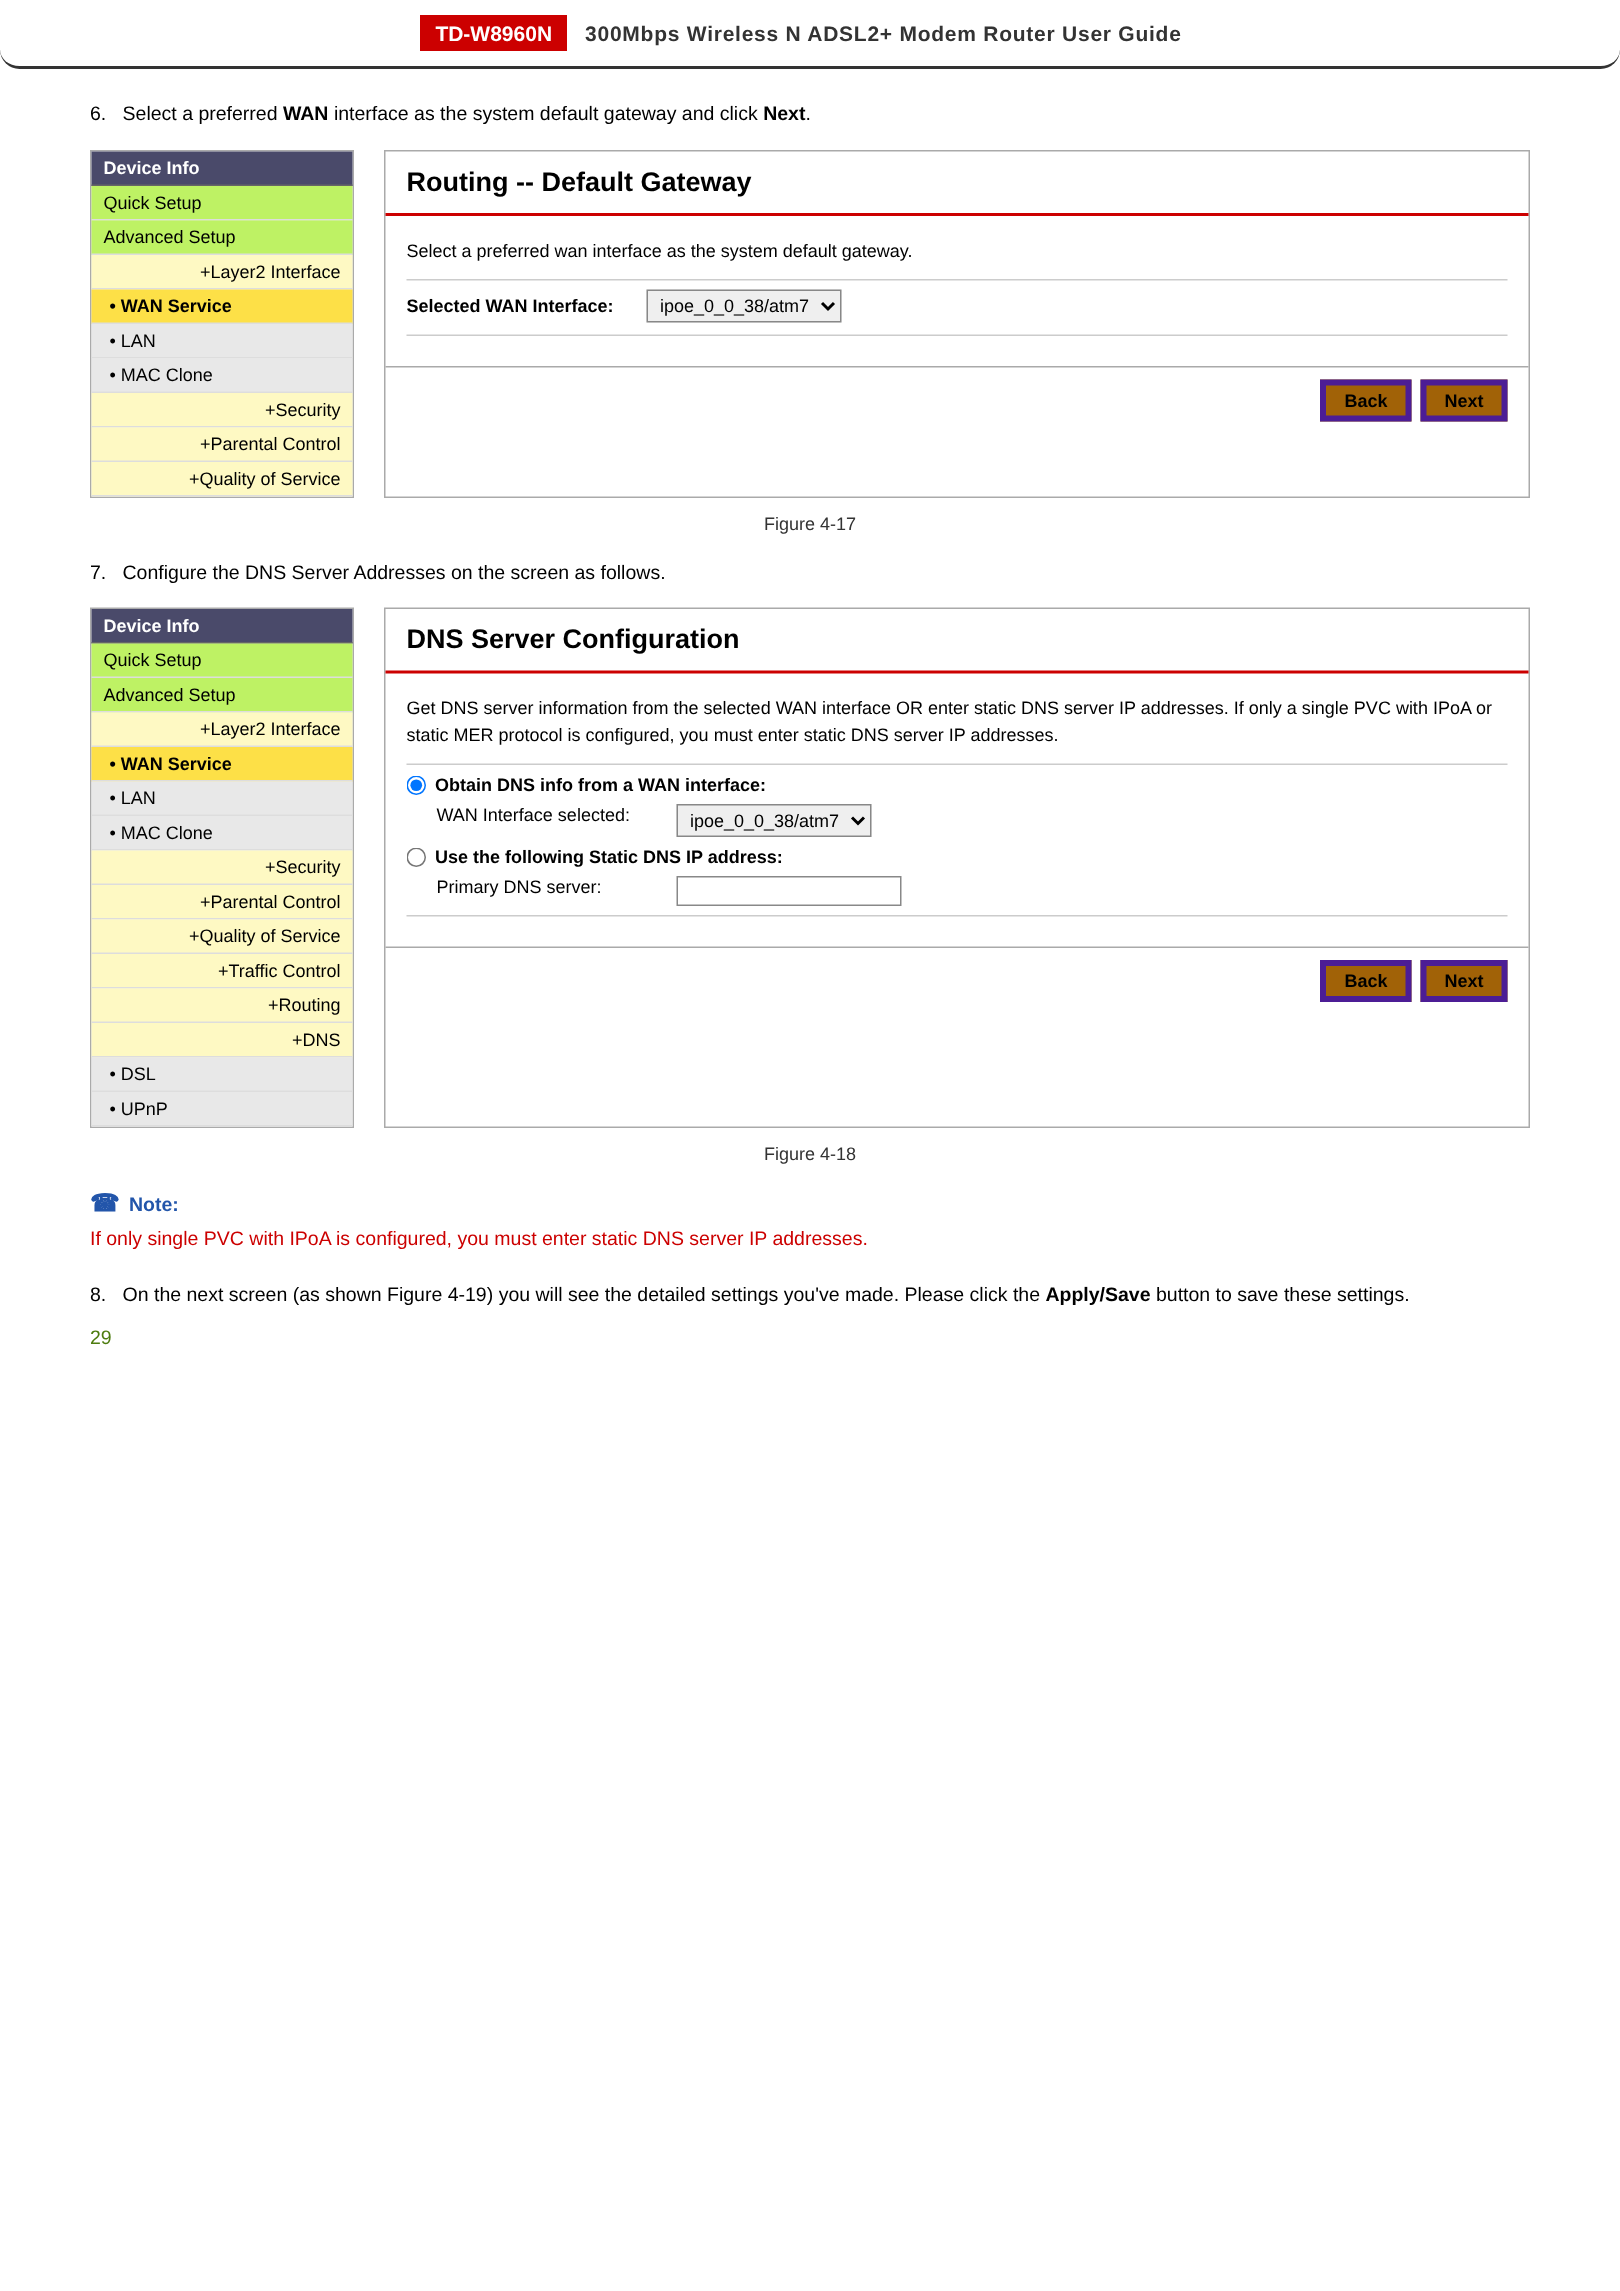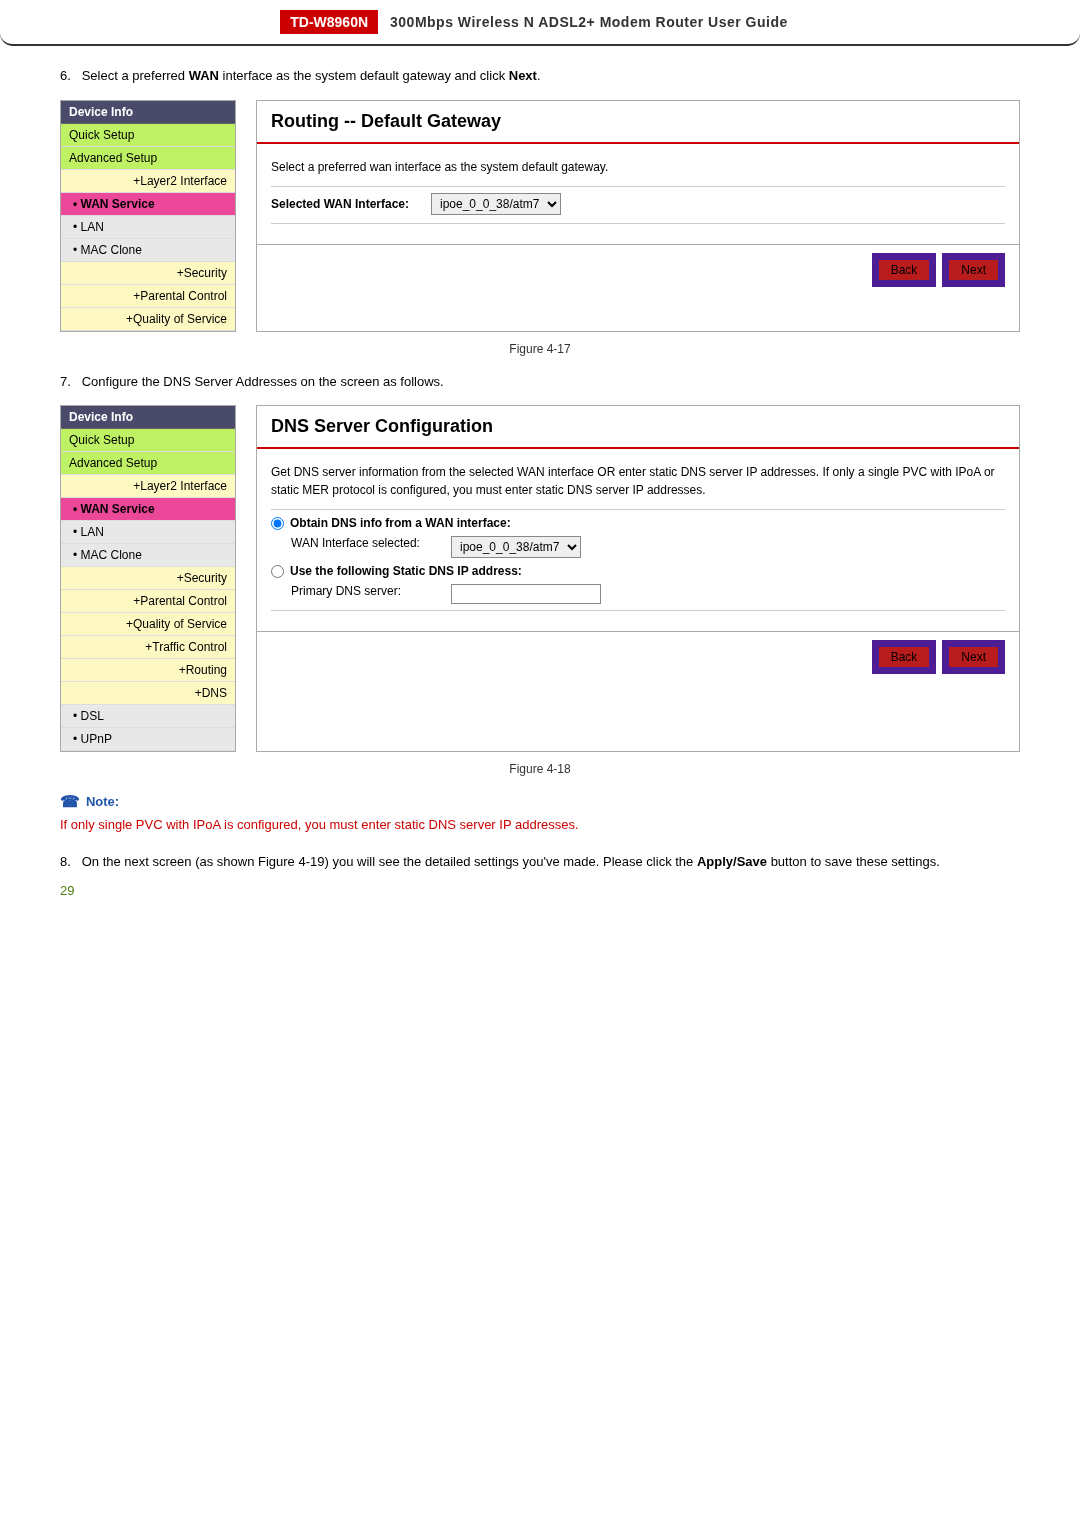--- a/index.html
+++ b/index.html
@@ -82,21 +82,21 @@
     .sidebar-item.plain {
       background: #bef264;
       color: #000;
     }
     .sidebar-item.subitem {
       background: #e8e8e8;
       color: #000;
       padding-left: 12px;
     }
     .sidebar-item.subitem-active {
-      background: #ec4899;
+      background: #fde047;
       font-weight: bold;
       padding-left: 12px;
     }
     .sidebar-item.expandable {
       background: #fef9c3;
       color: #000;
       text-align: right;
     }
 
     
@@ -144,23 +144,24 @@
     .content-footer {
       border-top: 1px solid #aaa;
       padding: 8px 14px;
       display: flex;
       justify-content: flex-end;
       gap: 6px;
     }
     .btn {
       padding: 3px 12px;
       font-size: 12px;
-      border: 7px solid #4c1d95;
-      background: #b91c1c;
+      border: 4px solid #4c1d95;
+      background: #a16207;
       cursor: pointer;
+      font-weight: bold;
     }
 
     
     .figure-caption {
       text-align: center;
       font-size: 12px;
       margin: 8px 0 16px 0;
       color: #333;
     }
 

